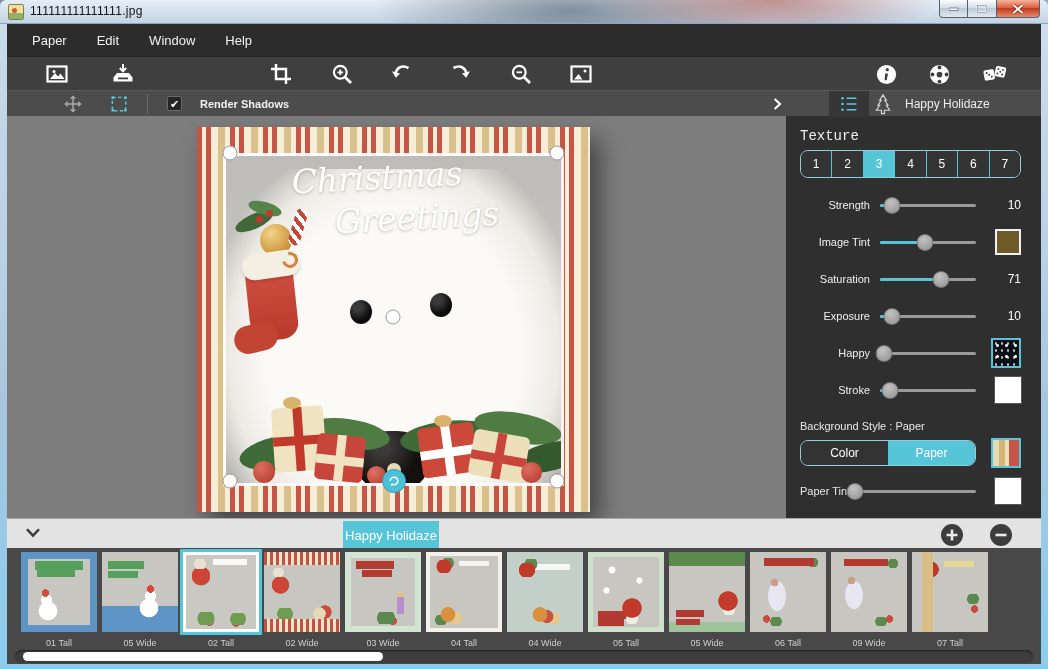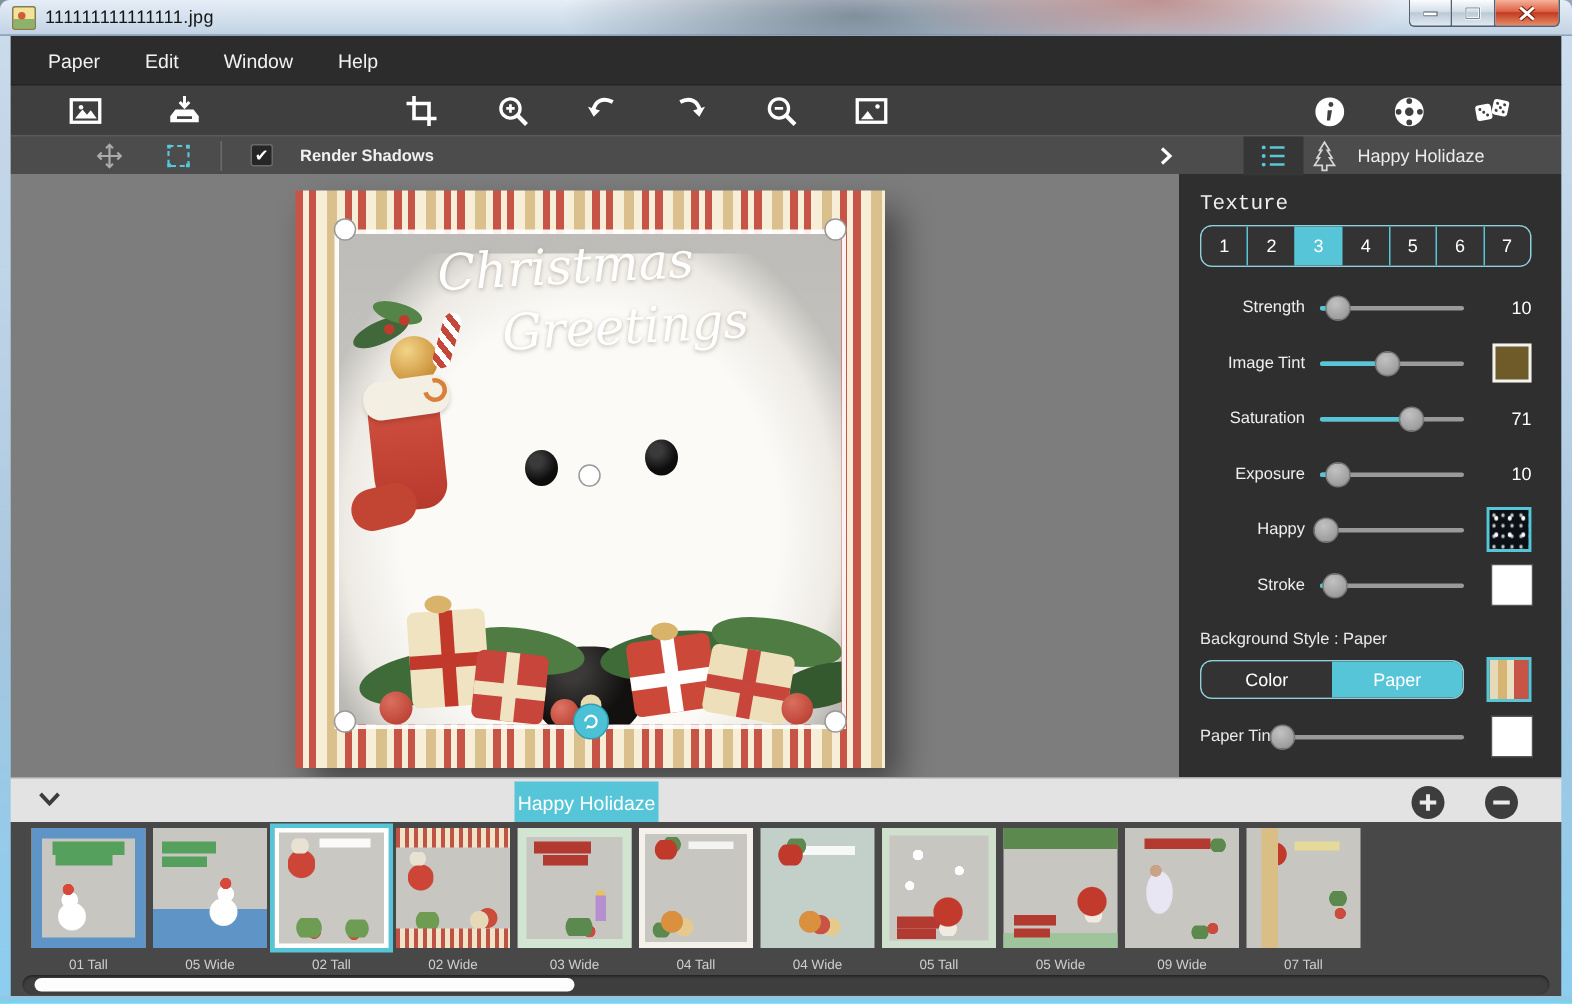--- a/index.html
+++ b/index.html
@@ -648,20 +648,24 @@
           </div>
           <div class="fitem">
             <div class="thumb v9"></div>
             <div class="flabel">05 Tall</div>
           </div>
           <div class="fitem">
             <div class="thumb v10"></div>
             <div class="flabel">05 Wide</div>
           </div>
           <div class="fitem">
+            <div class="thumb v11"></div>
+            <div class="flabel">06 Tall</div>
+          </div>
+          <div class="fitem">
             <div class="thumb v12"></div>
             <div class="flabel">09 Wide</div>
           </div>
           <div class="fitem">
             <div class="thumb v13"></div>
             <div class="flabel">07 Tall</div>
           </div>
         </div>
       <div class="fs-scroll">
         <div class="fs-thumb"></div>

